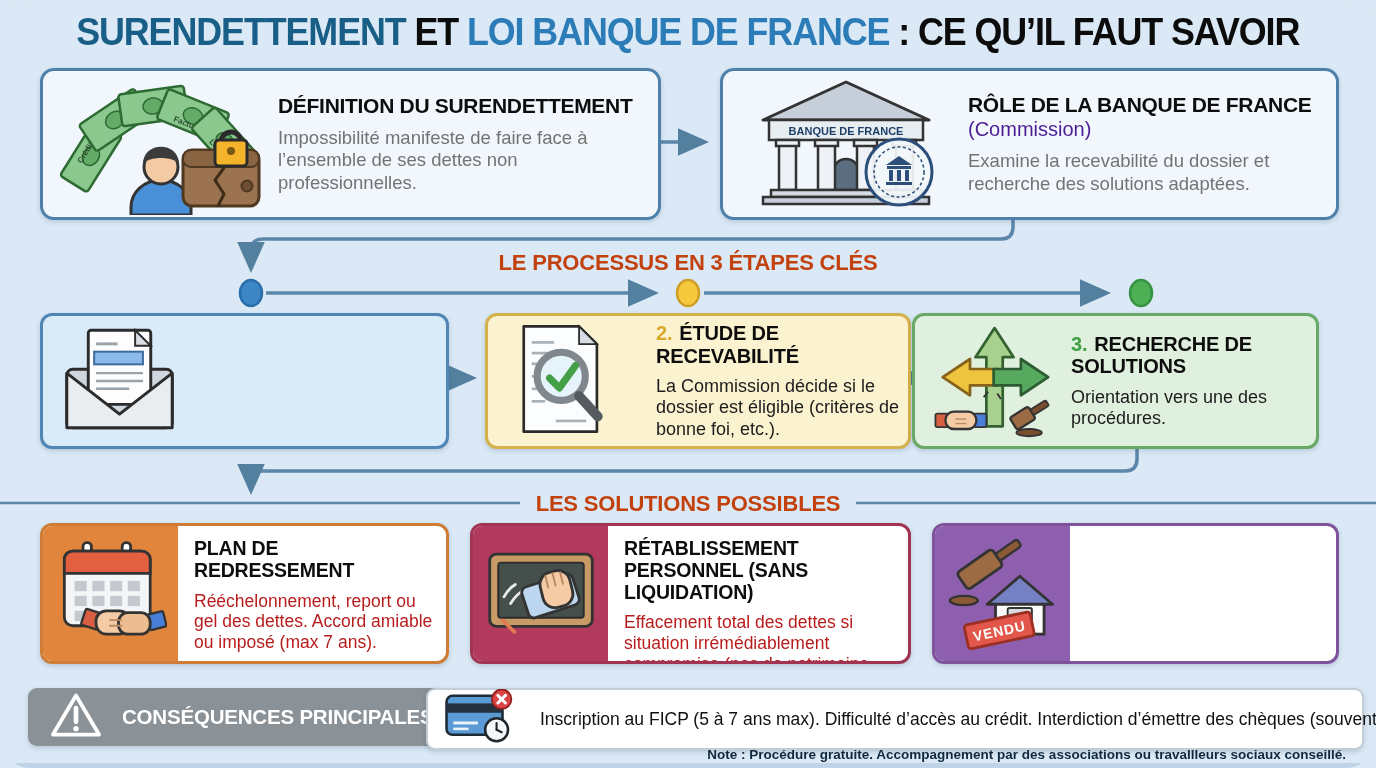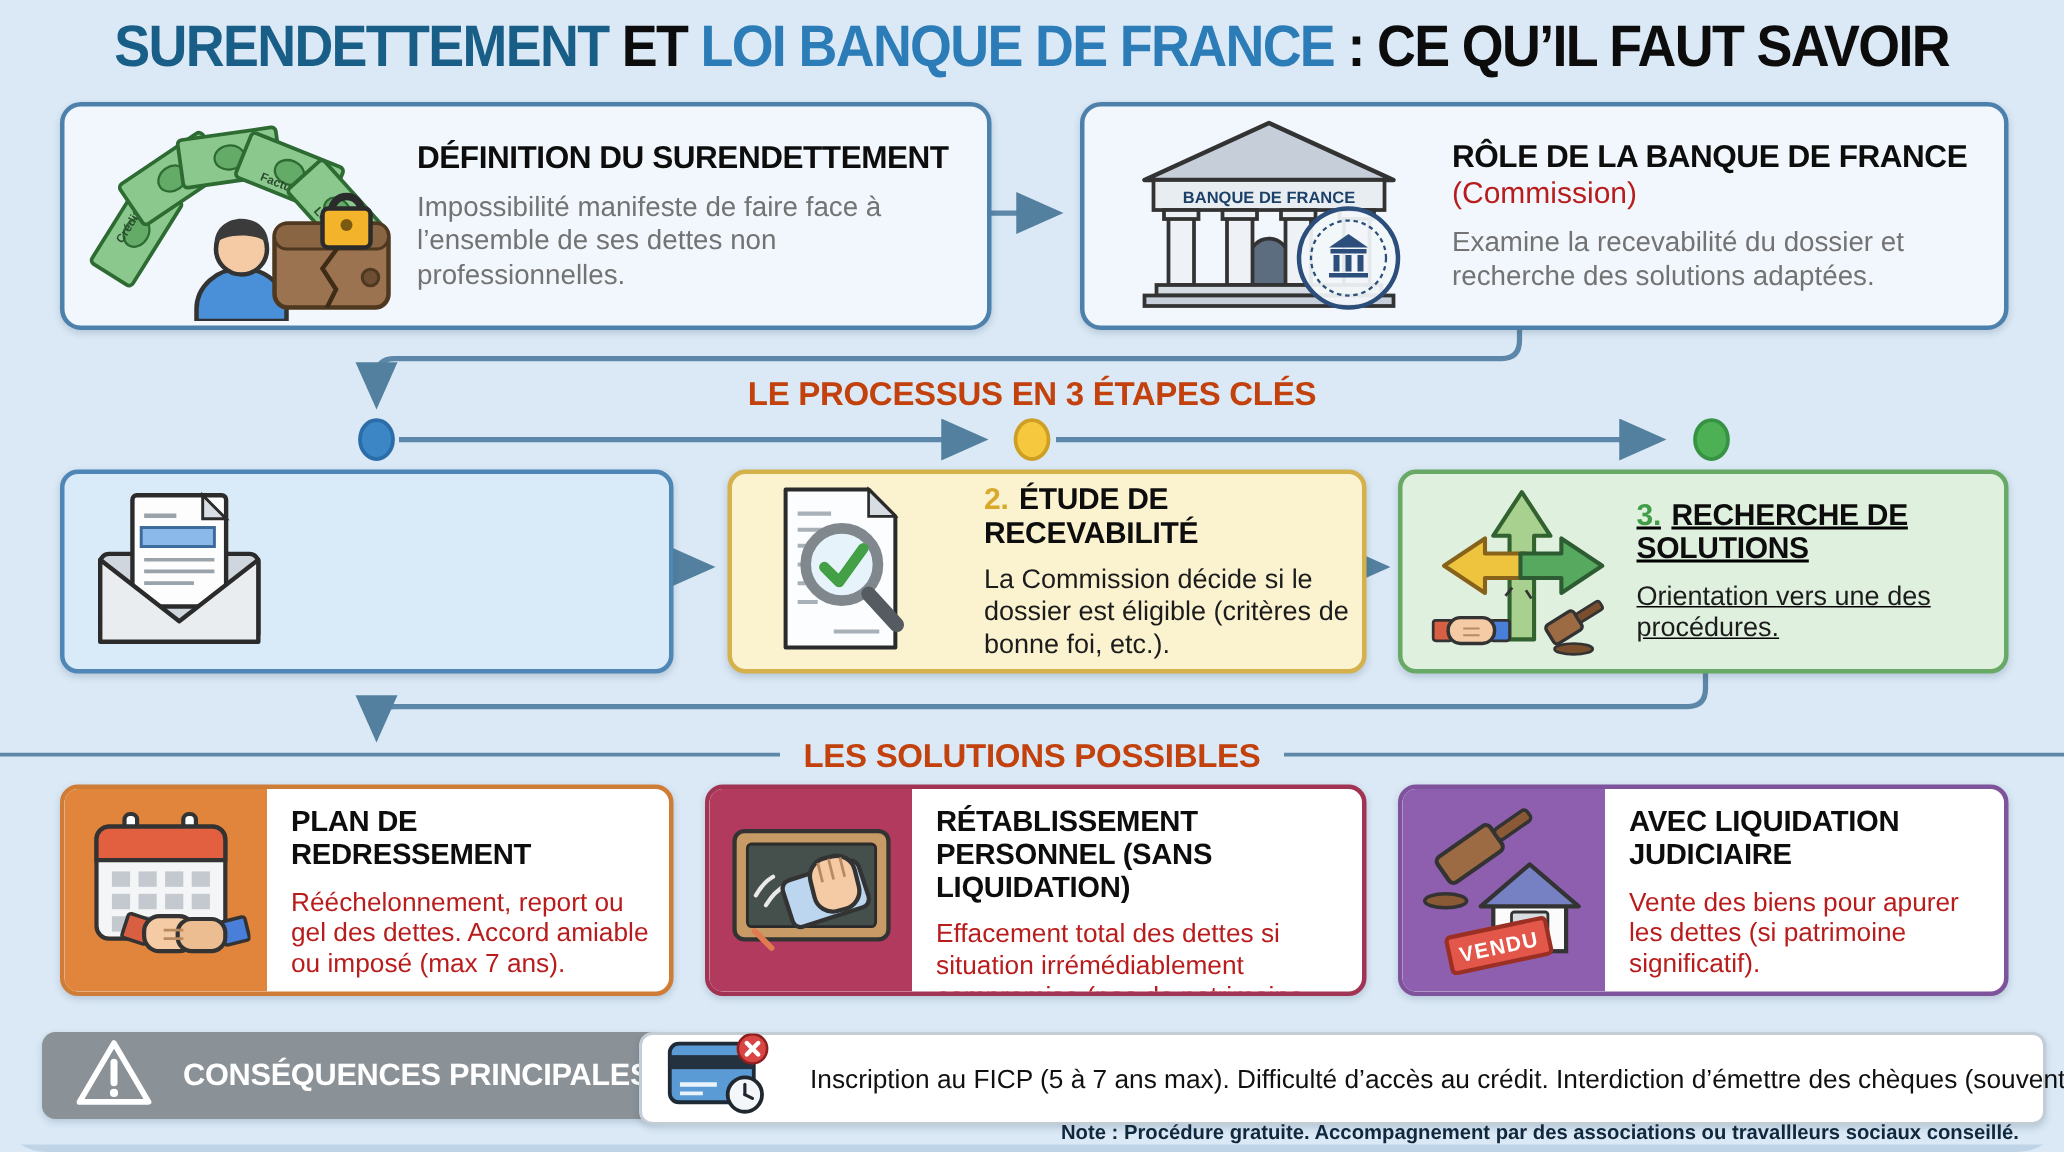--- a/index.html
+++ b/index.html
@@ -5,21 +5,21 @@
   html,body{margin:0;padding:0;}
   body{font-family:"Liberation Sans",sans-serif;background:#dbe9f6;}
   #page{position:relative;width:1376px;height:768px;background:#dbe9f6;overflow:hidden;border-radius:31px;}
   #connectors{position:absolute;left:0;top:0;z-index:1;pointer-events:none;}
   .box{position:absolute;z-index:2;border-radius:14px;box-shadow:0 2px 5px rgba(50,80,110,.22);}
   
   .topbox{background:#f1f7fc;border:3px solid #4d80ab;display:flex;align-items:center;}
   .topbox .icon-wrap{flex:0 0 auto;}
   .tb-text{padding-right:10px;}
   .tb-head{font-size:21px;font-weight:800;color:#0d0d0d;letter-spacing:-.3px;}
-  .tb-sub{font-size:20px;font-weight:500;color:#b91c1c;margin-top:1px;}
+  .tb-sub{font-size:20px;font-weight:500;color:#4c1d95;margin-top:1px;}
   .tb-body{font-size:18.5px;font-weight:500;color:#737373;line-height:1.2;margin-top:9px;}
   
   .section-title{position:absolute;width:100%;text-align:center;font-size:22px;font-weight:800;color:#c2410c;letter-spacing:-.2px;z-index:2;}
   
   .stepbox{border-radius:12px;display:flex;align-items:center;border:3px solid;}
   .s1{background:#d9eaf8;border-color:#4f86b5;}
   .s2{background:#fbf2d0;border-color:#d4b14b;gap:24px;}
   .s3{background:#e0f0de;border-color:#68a966;}
   .step-text{padding-right:8px;}
   .step-head{font-size:20px;font-weight:800;color:#0d0d0d;line-height:1.12;letter-spacing:-.2px;}
@@ -209,21 +209,21 @@
         <polyline points="45,64 56,75 74,50" fill="none" stroke="#43a047" stroke-width="8" stroke-linecap="round" stroke-linejoin="round"></polyline>
         <line x1="78" y1="84" x2="99" y2="107" stroke="#555b61" stroke-width="11" stroke-linecap="round"></line>
       </svg>
     </span>
     <div class="step-text">
       <div class="step-head" style="max-width:248px;"><span class="num n2">2.</span><span>ÉTUDE DE RECEVABILITÉ</span></div>
       <div class="step-body" style="max-width:252px;">La Commission décide si le dossier est éligible (critères de bonne foi, etc.).</div>
     </div>
   </div>
 
-  <div class="box stepbox s3" style="left:932px;top:313px;width:401px;height:130px;text-decoration:underline;">
+  <div class="box stepbox s3" style="left:912px;top:313px;width:401px;height:130px;">
     <span class="icon-wrap" style="margin:0 12px 0 16px;">
       <svg width="128" height="120" viewBox="0 0 135 132">
         <polygon points="67,10 88,42 76,42 76,118 58,118 58,42 46,42" fill="#a8d18f" stroke="#31622f" stroke-width="3" stroke-linejoin="round"></polygon>
         <polygon points="10,64 40,44 40,55 70,55 70,73 40,73 40,84" fill="#eec33d" stroke="#87621a" stroke-width="3" stroke-linejoin="round"></polygon>
         <polygon points="126,64 96,44 96,55 66,55 66,73 96,73 96,84" fill="#57a95f" stroke="#2d5c32" stroke-width="3" stroke-linejoin="round"></polygon>
         <g stroke="#333" stroke-width="2">
             <line x1="55" y1="86" x2="60" y2="80"></line>
             <line x1="74" y1="88" x2="70" y2="82"></line>
           </g>
         <g transform="translate(30,112)">
@@ -329,24 +329,20 @@
           <polygon points="-35,4 0,-26 35,4" fill="#7681c4" stroke="#333" stroke-width="3" stroke-linejoin="round"></polygon>
           <rect x="-13" y="8" width="26" height="17" rx="2" fill="#d8dce0" stroke="#333" stroke-width="2"></rect>
           <rect x="-9" y="14" width="18" height="8" rx="3" fill="#555"></rect>
         </g>
         <g transform="translate(56,98) rotate(-12)">
           <rect x="-36" y="-13" width="72" height="26" rx="3" fill="#e2574a" stroke="#9c2f24" stroke-width="3"></rect>
           <text y="6" text-anchor="middle" font-size="15" font-weight="800" fill="#fff" letter-spacing="1">VENDU</text>
         </g>
       </svg>
     </div>
-    <div class="sol-text">
-      <div class="sol-head" style="max-width:235px;">AVEC LIQUIDATION JUDICIAIRE</div>
-      <div class="sol-body" style="max-width:235px;">Vente des biens pour apurer les dettes (si patrimoine significatif).</div>
-    </div>
   </div>
 
   <div class="box conseq-gray" style="left:28px;top:688px;width:393px;height:58px;">
     <span>
       <svg width="52" height="46" viewBox="0 0 60 54">
         <polygon points="30,4 57,50 3,50" fill="none" stroke="#fff" stroke-width="4.5" stroke-linejoin="round"></polygon>
         <line x1="30" y1="19" x2="30" y2="35" stroke="#fff" stroke-width="5.5" stroke-linecap="round"></line>
         <circle cx="30" cy="43" r="3.2" fill="#fff"></circle>
       </svg>
     </span>

